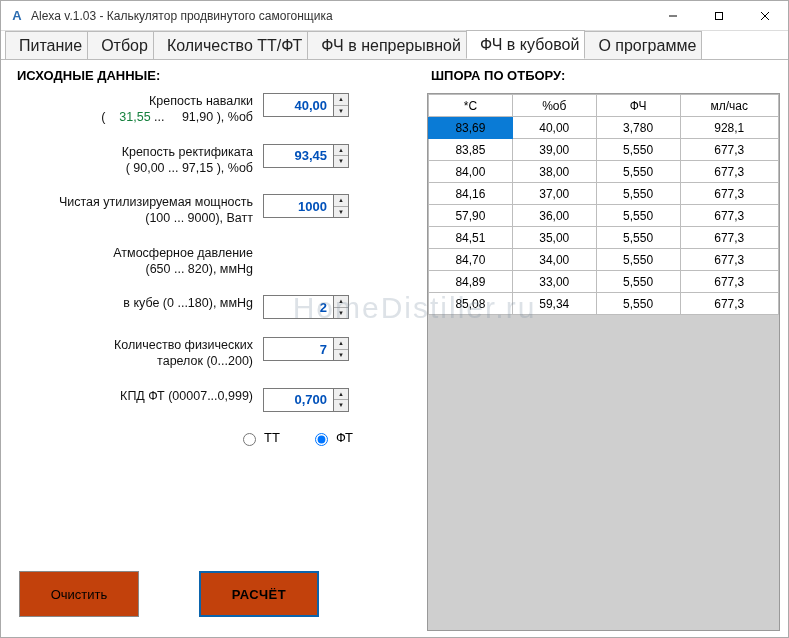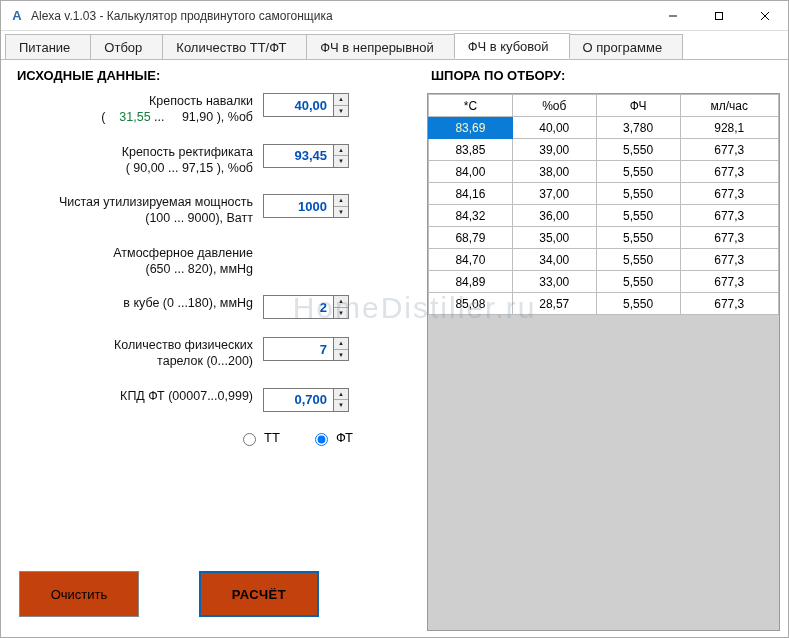--- a/index.html
+++ b/index.html
@@ -41,26 +41,26 @@
 
   
   .tabstrip {
     display: flex;
     align-items: flex-end;
     height: 28px;
     padding-left: 4px;
     background: #fff;
   }
   .tab {
-    padding: 5px 20px 4px 13px;
+    padding: 5px 5px 4px 13px;
     border: 1px solid #bbb;
     border-bottom: none;
     margin-right: -1px;
     background: #f4f4f4;
-    font-size: 13px;
+    font-size: 16px;
     color: #222;
     position: relative;
   }
   .tab.active {
     background: #fff;
     border-bottom: 1px solid #fff;
     z-index: 2;
     font-weight: 400;
   }
   .tabline {
@@ -207,21 +207,21 @@
     text-align: center;
     height: 22px;
     background: #fff;
   }
   table.grid th {
     font-weight: normal;
     background: #fff;
   }
   table.grid tbody tr.selected td:first-child {
     background: #0a7bd6;
-    color: #fef9c3;
+    color: #000000;
     border-color: #0a7bd6;
   }
   .grid-body-spacer {
     background: #cfcfcf;
     height: 320px;
   }
 
   
   .watermark {
     position: absolute;
@@ -423,46 +423,46 @@
               <td>5,550</td>
               <td>677,3</td>
             </tr>
             <tr>
               <td>84,16</td>
               <td>37,00</td>
               <td>5,550</td>
               <td>677,3</td>
             </tr>
             <tr>
-              <td>84,32</td>
+              <td>57,90</td>
               <td>36,00</td>
               <td>5,550</td>
               <td>677,3</td>
             </tr>
             <tr>
-              <td>68,79</td>
+              <td>84,51</td>
               <td>35,00</td>
               <td>5,550</td>
               <td>677,3</td>
             </tr>
             <tr>
               <td>84,70</td>
               <td>34,00</td>
               <td>5,550</td>
               <td>677,3</td>
             </tr>
             <tr>
               <td>84,89</td>
               <td>33,00</td>
               <td>5,550</td>
               <td>677,3</td>
             </tr>
             <tr>
               <td>85,08</td>
-              <td>28,57</td>
+              <td>59,34</td>
               <td>5,550</td>
               <td>677,3</td>
             </tr>
           </tbody>
       </table>
       <div class="grid-body-spacer"></div>
     </div>
   </div>
 
 </div>

